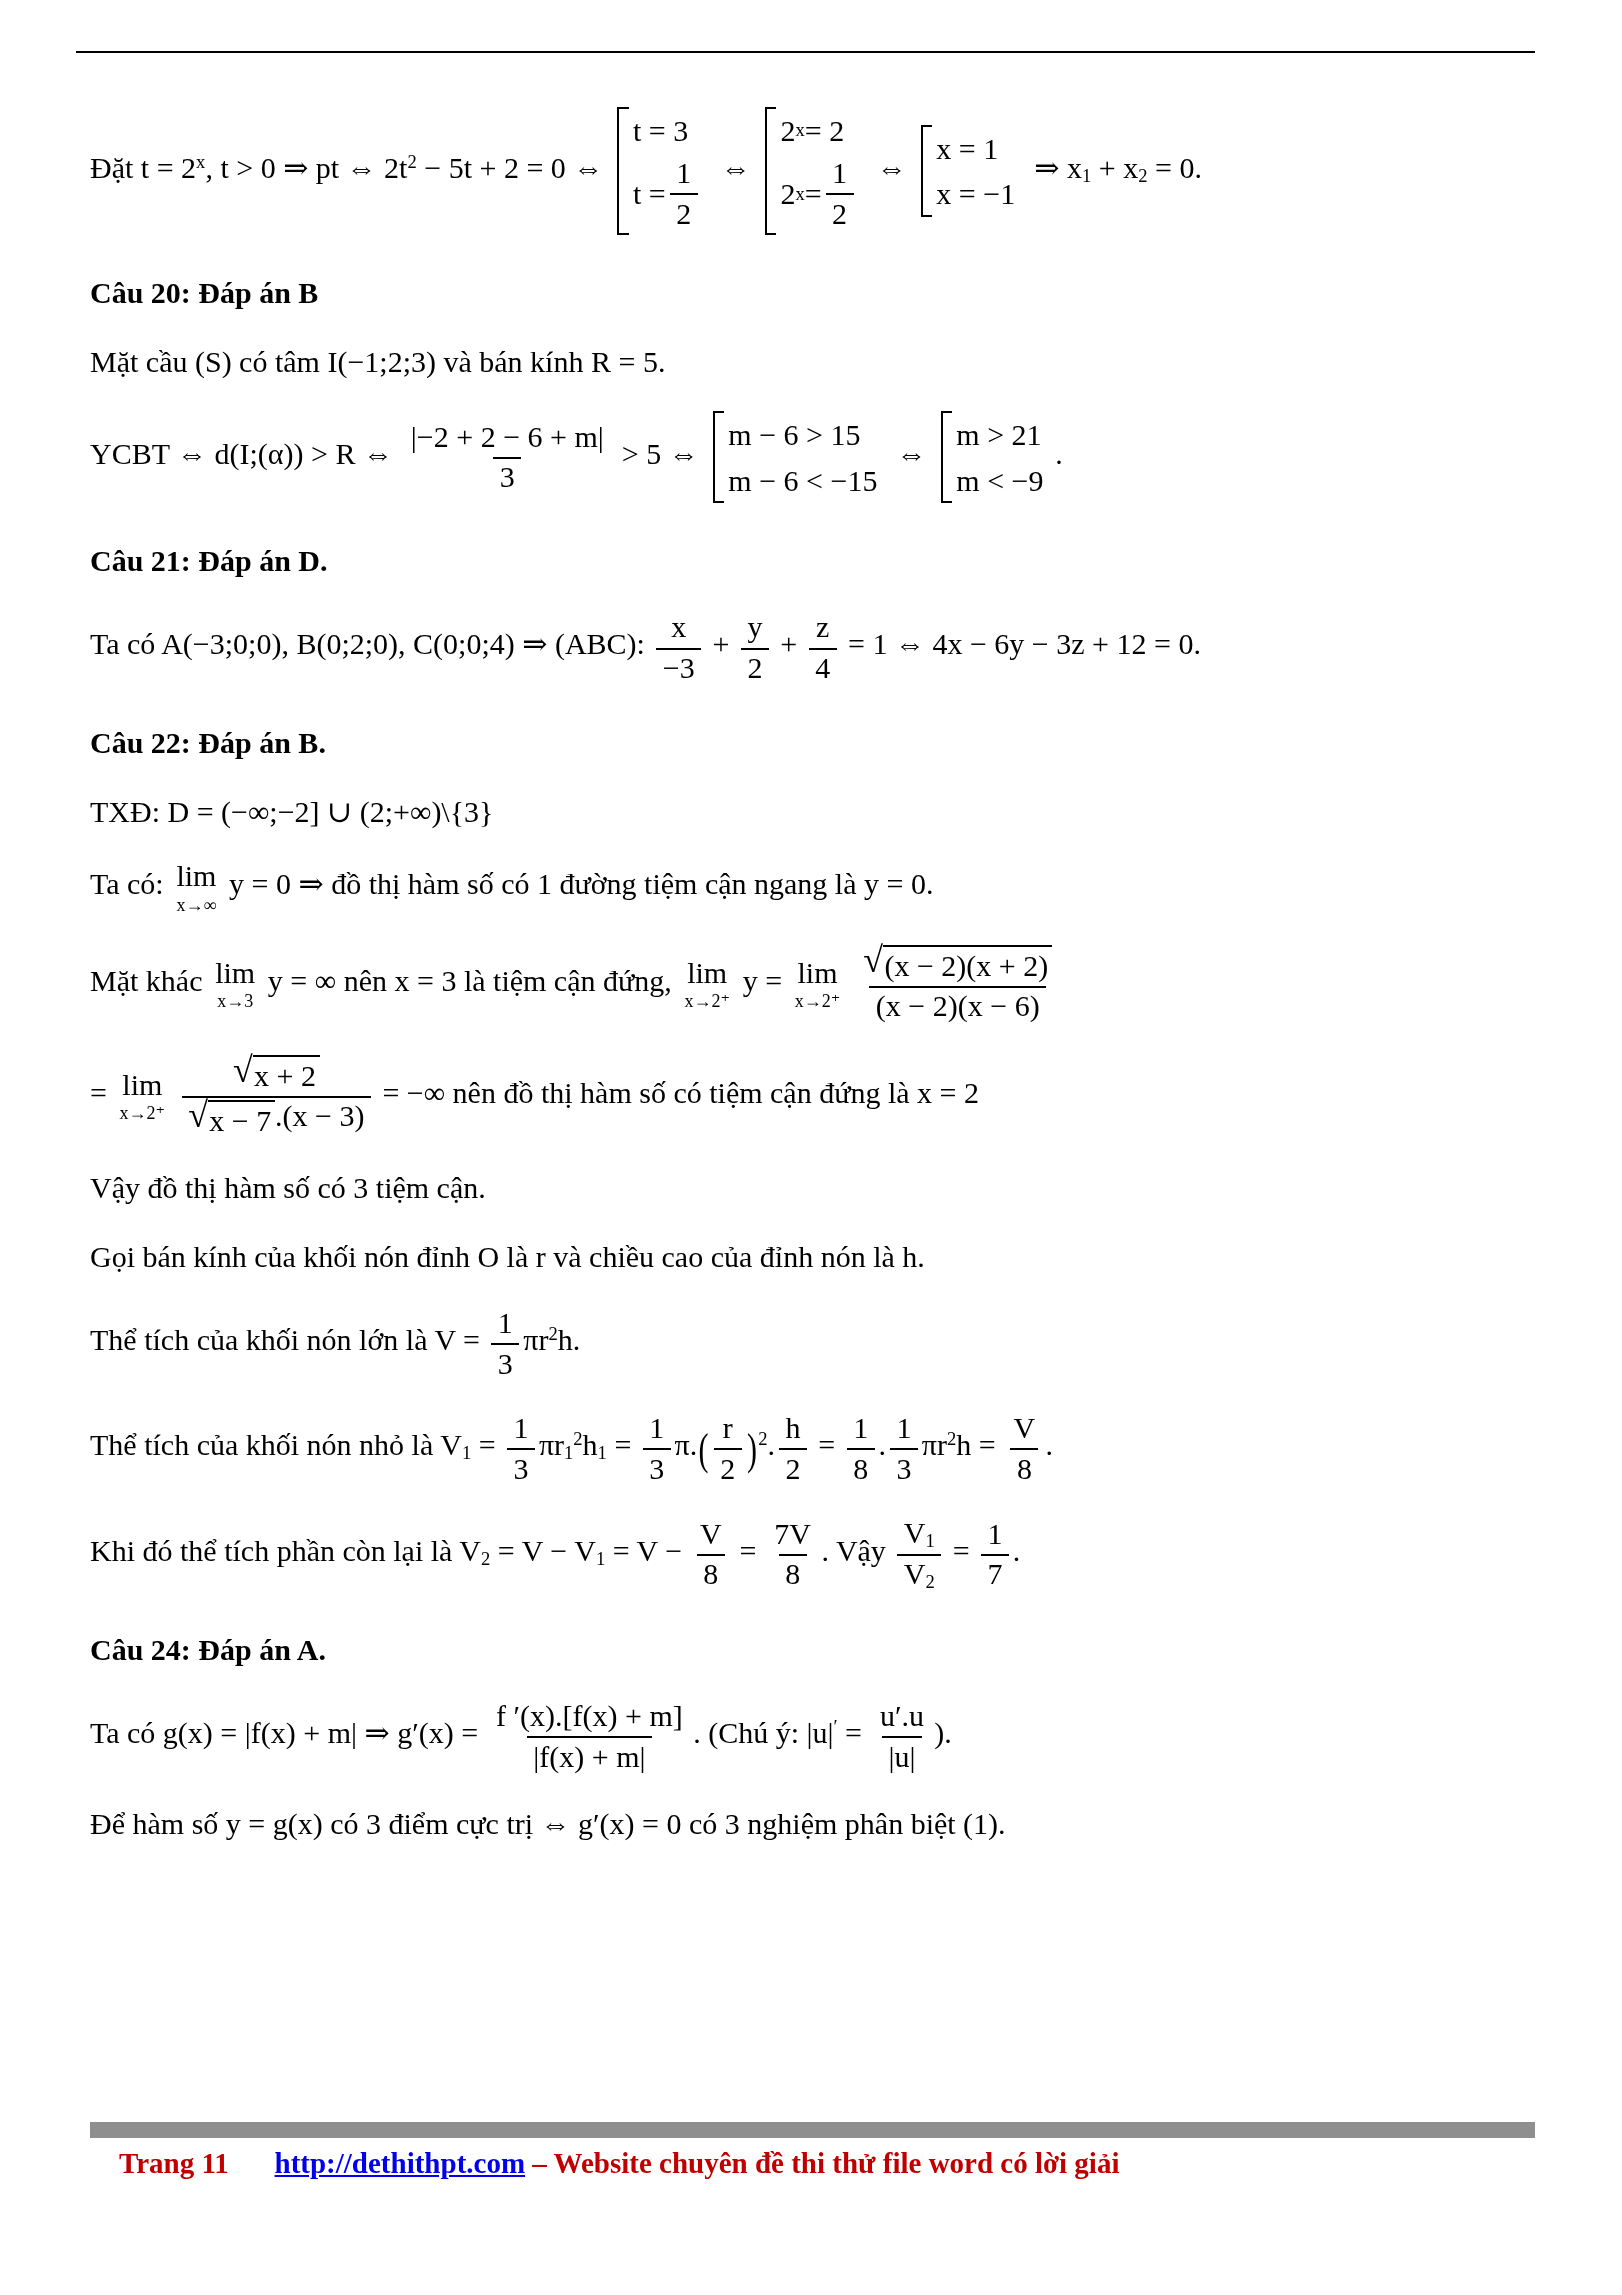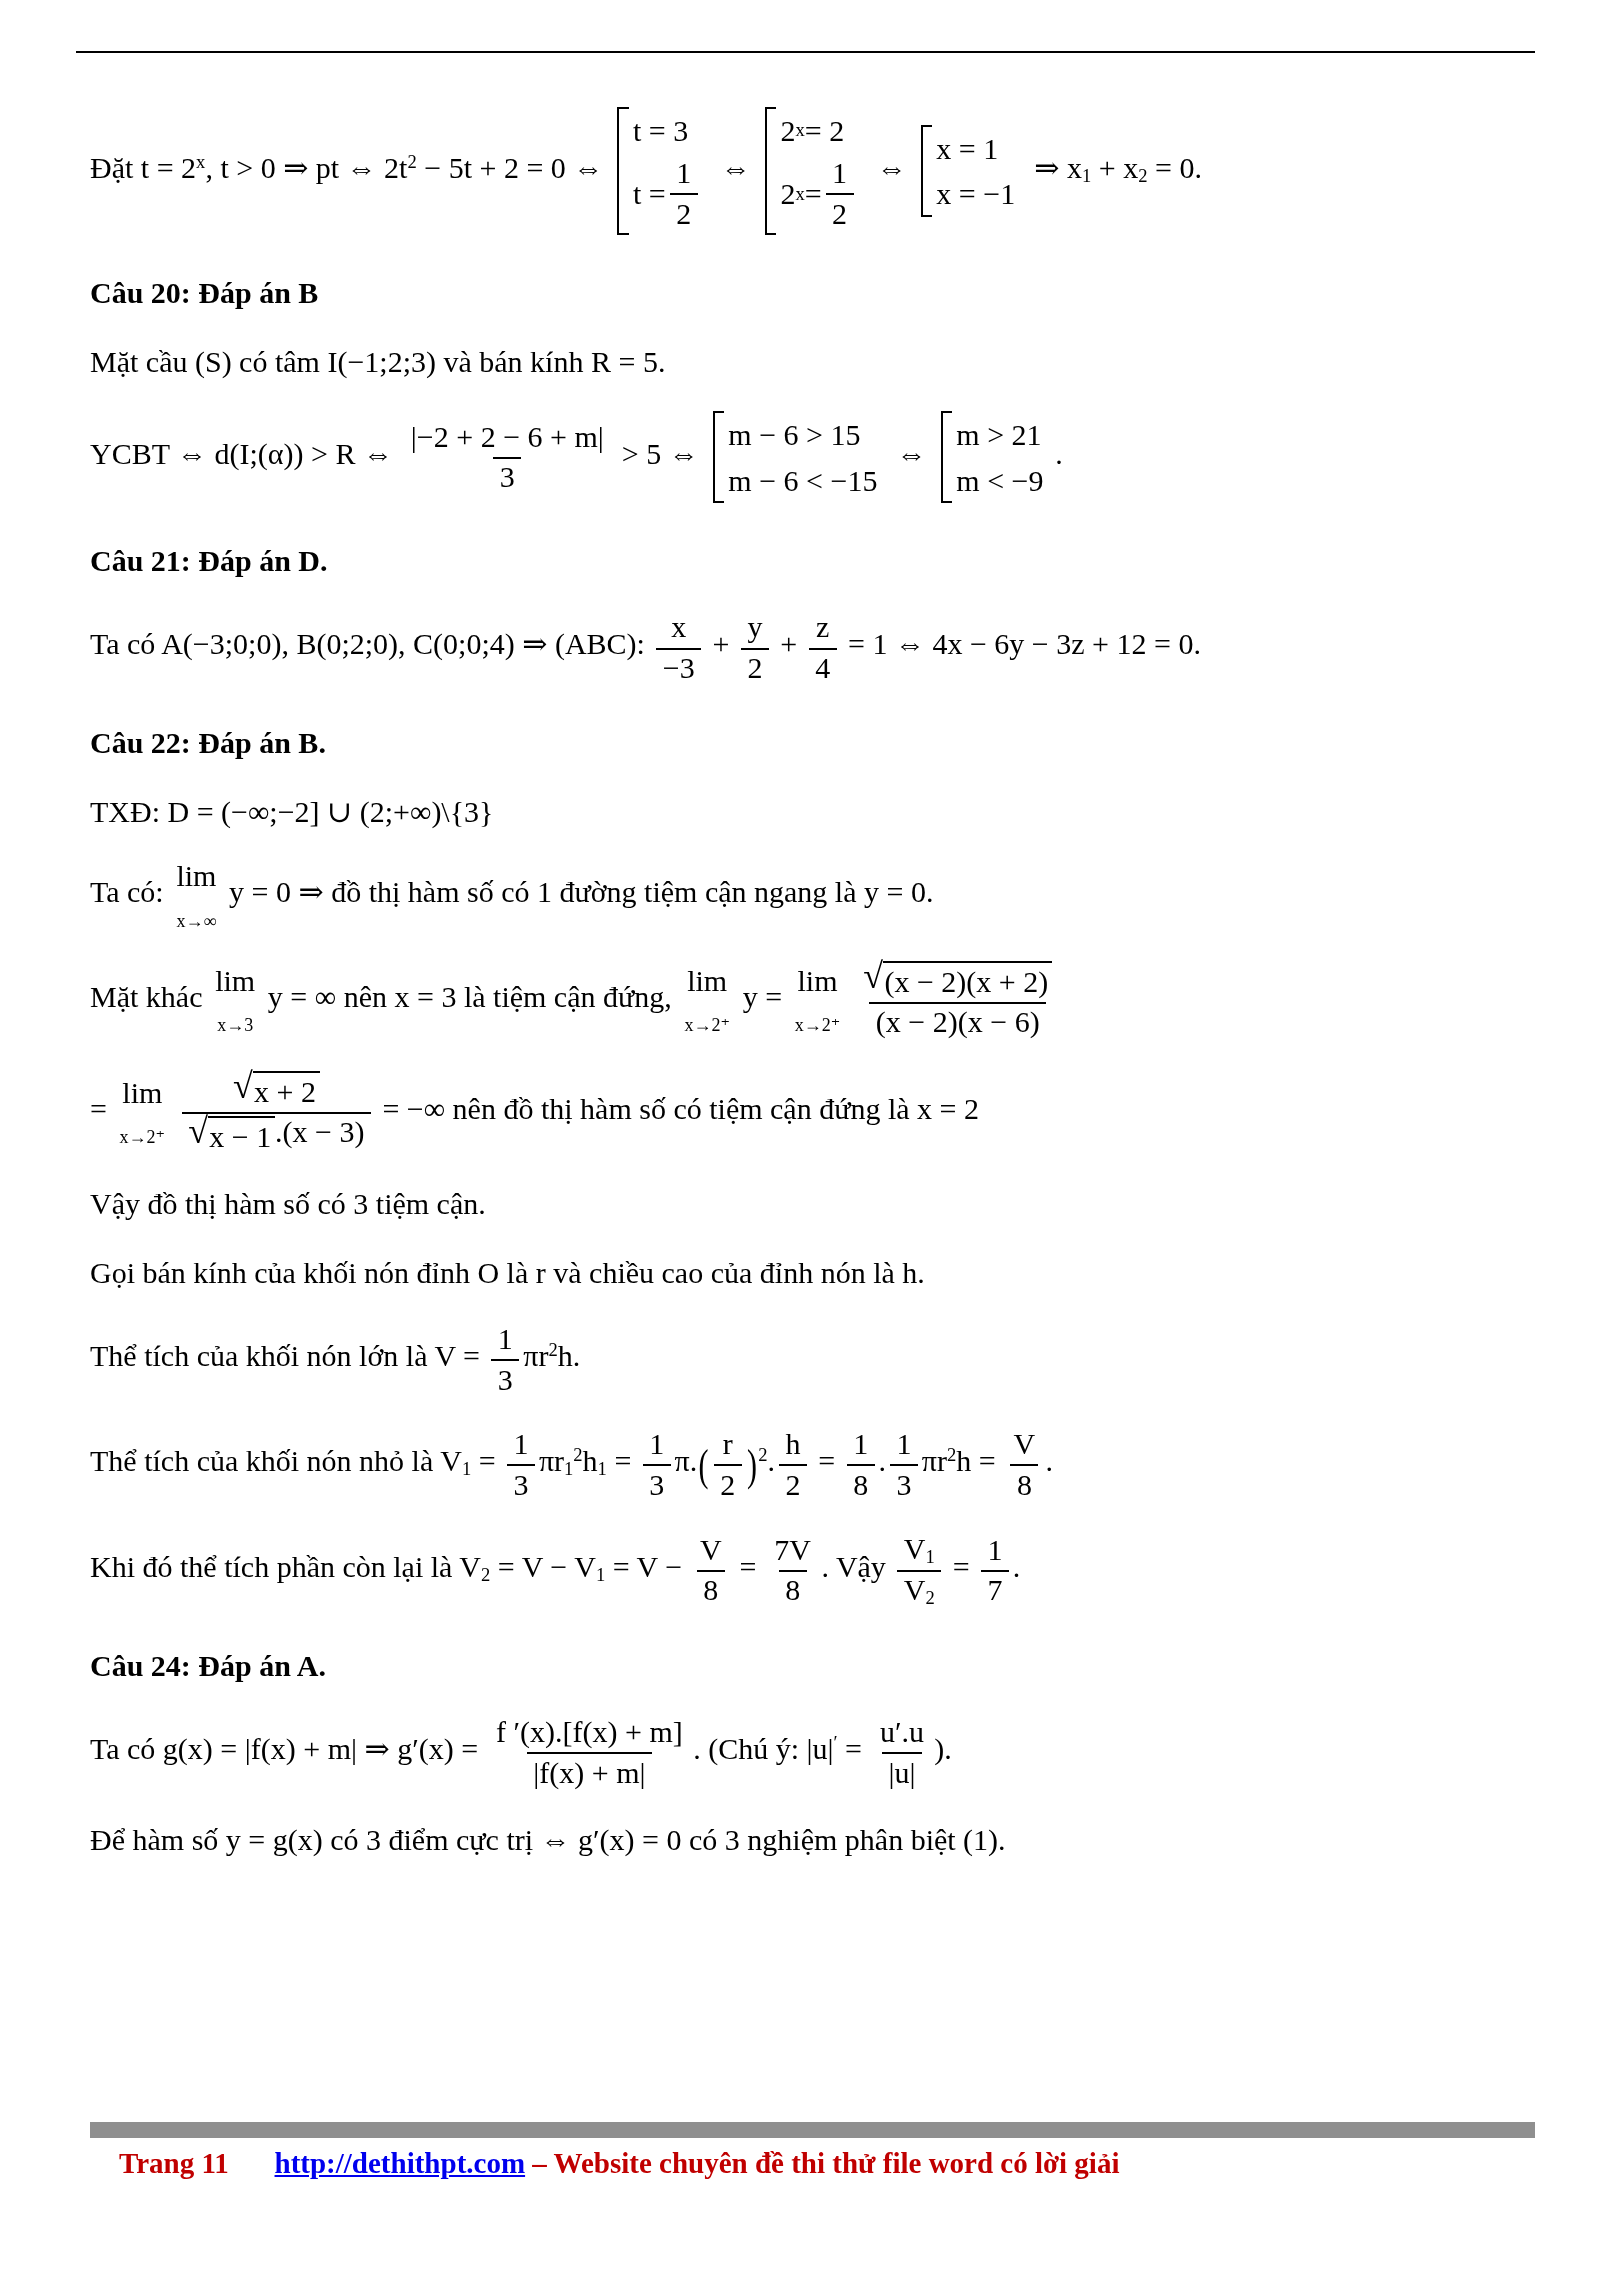--- a/index.html
+++ b/index.html
@@ -21,21 +21,21 @@
 
   
   sup.sup{font-size:0.62em;vertical-align:0.55em;}
   sub.sub{font-size:0.62em;vertical-align:-0.2em;}
   .frac{display:inline-flex;flex-direction:column;align-items:center;vertical-align:middle;margin:0 3.9px;line-height:1.15;text-align:center;}
   .num{display:block;padding:0 6.5px 2.6px;}
   .den{display:block;border-top:2px solid #000;padding:1.3px 6.5px 0;}
   .cases{display:inline-flex;flex-direction:column;align-items:flex-start;vertical-align:middle;position:relative;padding:3.9px 5.2px 3.9px 15.7px;margin:0 6.5px;row-gap:6.5px;}
   .cases::before{content:"";position:absolute;left:0;top:0;bottom:0;width:9.2px;border:2px solid #000;border-right:none;}
   .crow{display:inline-flex;align-items:center;white-space:nowrap;}
-  .lim{display:inline-flex;flex-direction:column;align-items:center;vertical-align:middle;margin:0 5.2px;line-height:1;gap:16px;}
+  .lim{display:inline-flex;flex-direction:column;align-items:center;vertical-align:middle;margin:0 5.2px;line-height:1;}
   .limtop{line-height:1;}
   .limunder{font-size:0.6em;margin-top:4.6px;}
   .sqrt{display:inline-flex;align-items:flex-start;vertical-align:middle;}
   .radsign{font-size:1.2em;line-height:0.95;transform:translateY(-2px);}
   .rad{border-top:2px solid #000;padding:2px 3.9px 0 1.3px;}
   .bigp{display:inline-block;transform:scaleY(1.5);vertical-align:middle;padding:0 1.3px;}
 
   
   .footer{position:absolute;left:90px;right:88px;bottom:111px;font-family:"Liberation Serif","DejaVu Serif",serif;}
   .footer-bar{height:15.7px;background:var(--footer-bar-gray,#8f8f8f);}
@@ -117,21 +117,21 @@
       <p class="line">= <span class="lim">
           <span class="limtop">lim</span>
           <span class="limunder">x→2⁺</span>
         </span> <span class="frac">
           <span class="num"><span class="sqrt">
               <span class="radsign">√</span>
               <span class="rad">x + 2</span>
             </span></span>
           <span class="den"><span class="sqrt">
               <span class="radsign">√</span>
-              <span class="rad">x − 1</span>
+              <span class="rad">x − 7</span>
             </span>.(x − 3)</span>
         </span> = −∞ nên đồ thị hàm số có tiệm cận đứng là x = 2</p>
       <p class="line">Vậy đồ thị hàm số có 3 tiệm cận.</p>
       <p class="line">Gọi bán kính của khối nón đỉnh O là r và chiều cao của đỉnh nón là h.</p>
       <p class="line">Thể tích của khối nón lớn là V = <span class="frac">
           <span class="num">1</span>
           <span class="den">3</span>
         </span>πr<sup class="sup">2</sup>h.</p>
       <p class="line">Thể tích của khối nón nhỏ là V<sub class="sub">1</sub> = <span class="frac">
           <span class="num">1</span>

